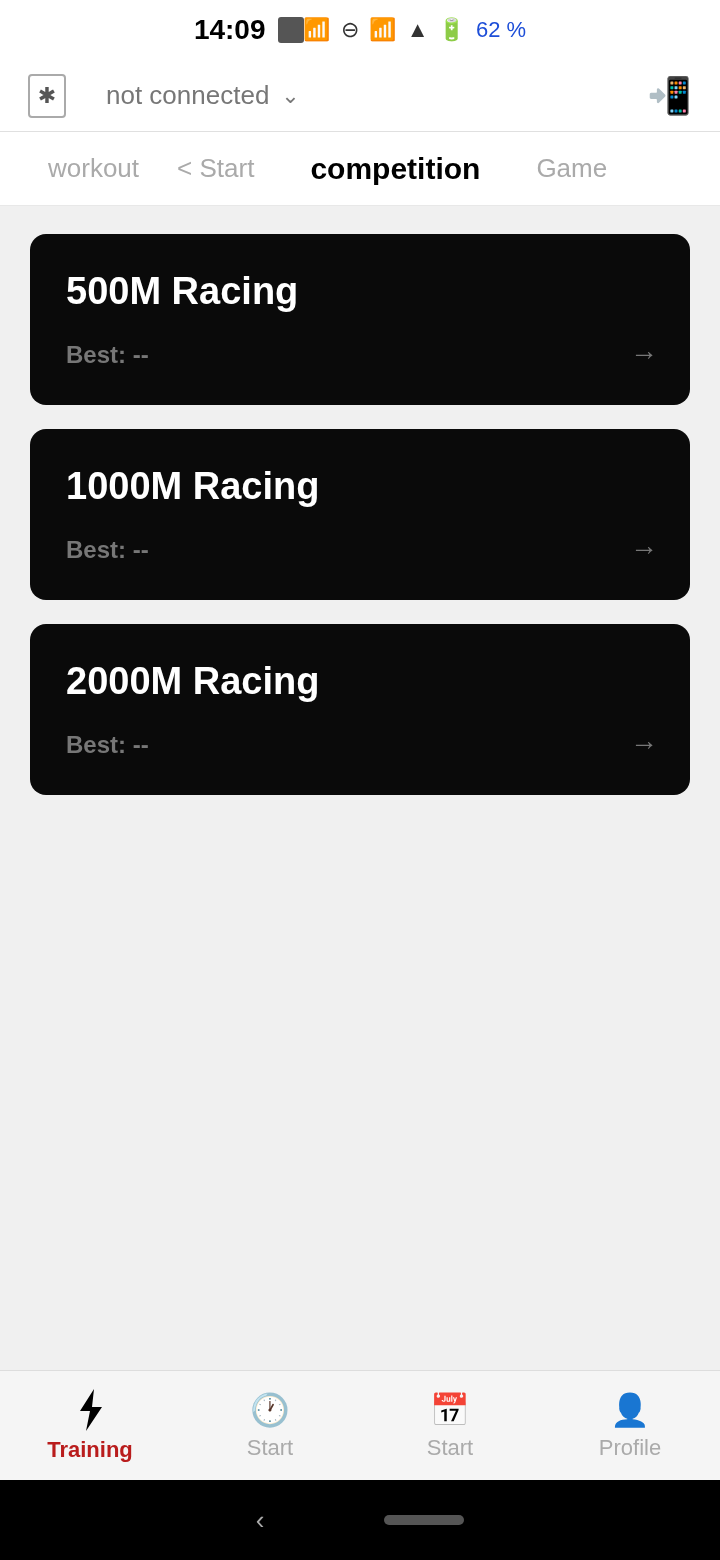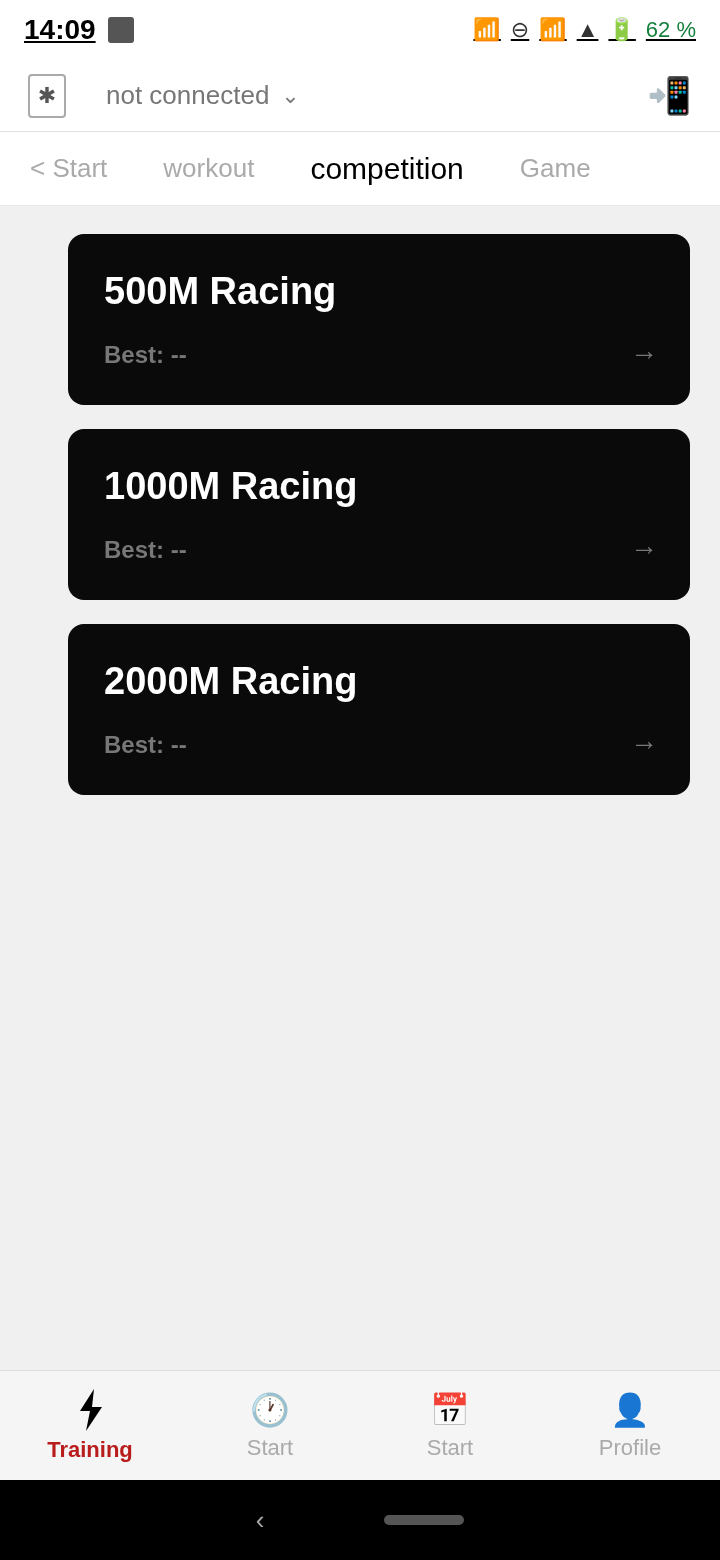--- a/index.html
+++ b/index.html
@@ -10,43 +10,42 @@
       background: #f0f0f0;
       font-family: 'Helvetica Neue', Arial, sans-serif;
       display: flex;
       flex-direction: column;
     }
 
     
     .status-bar {
       background: #fff;
       display: flex;
-      justify-content: space-between;
+      justify-content: center;
       align-items: center;
       padding: 10px 24px;
       height: 60px;
-      text-decoration: underline;
     }
     .status-time {
       font-size: 28px;
       font-weight: 600;
       color: #000;
     }
     .status-icons {
       display: flex;
       align-items: center;
       gap: 10px;
     }
     .status-icon {
       font-size: 22px;
       color: #333;
     }
     .battery-text {
       font-size: 22px;
-      color: #15803d;
+      color: #1d4ed8;
     }
     .status-square {
       width: 26px;
       height: 26px;
       background: #555;
       border-radius: 3px;
     }
 
     
     .connection-bar {
@@ -107,35 +106,34 @@
       font-size: 26px;
       color: #aaa;
       cursor: pointer;
       height: 74px;
       display: flex;
       align-items: center;
       flex-shrink: 0;
     }
     .tab-item.active {
       color: #000;
-      font-weight: 400;
+      font-weight: 700;
       font-size: 30px;
     }
     .tab-item.partial-left {
       padding-left: 10px;
     }
 
     
     .main-content {
       flex: 1;
       padding: 28px 30px;
       display: flex;
       flex-direction: column;
       gap: 24px;
-      margin-left: 38px;
     }
 
     
     .race-card {
       background: #0a0a0a;
       border-radius: 16px;
       padding: 36px 32px 36px 36px;
       display: flex;
       flex-direction: column;
       gap: 28px;
@@ -239,25 +237,25 @@
     <div class="bluetooth-box">
       <span class="bt-symbol">✱</span>
     </div>
     <span class="not-connected-text">not connected</span>
     <span class="chevron-down">⌄</span>
   </div>
   <span class="bt-icon-right">📲</span>
 </div>
 
 <div class="tab-nav">
+  <div class="tab-item">
+    <span>workout</span>
+  </div>
   <div class="tab-item partial-left">
     <span>&lt; Start</span>
-  </div>
-  <div class="tab-item">
-    <span>workout</span>
   </div>
   <div class="tab-item active">
     <span>competition</span>
   </div>
   <div class="tab-item">
     <span>Game</span>
   </div>
 </div>
 
 <div class="main-content">

